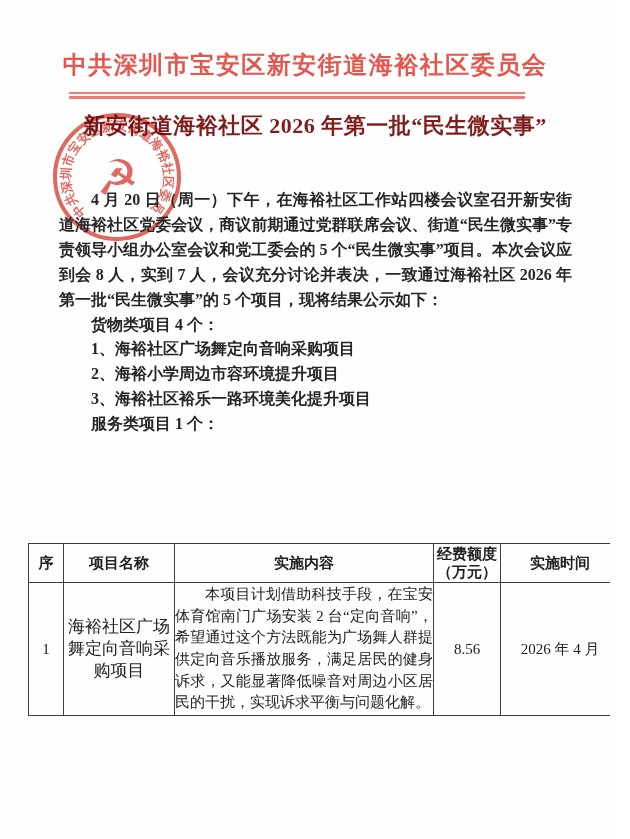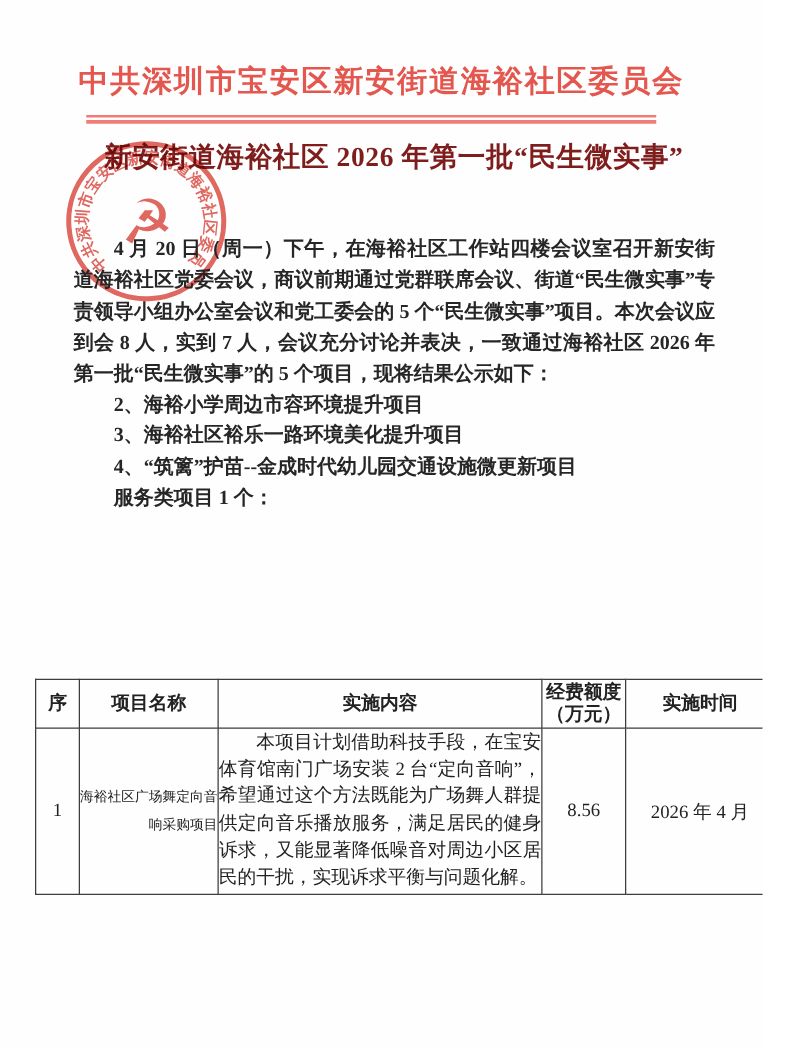--- a/index.html
+++ b/index.html
@@ -50,21 +50,21 @@
     vertical-align:middle;
     padding:0;
     overflow:hidden;
   }
   table.projects th{
     font-size:15px;font-weight:700;line-height:18px;
     height:33px;text-align:center;padding:1px 3px;
   }
   table.projects tbody tr{height:133px;}
   td.c-center{text-align:center;font-size:15px;}
-  td.c-name{text-align:right;font-size:11px;line-height:22px;padding:0 6px;}
+  td.c-name{text-align:center;font-size:17px;line-height:22px;padding:0 6px;}
   td.c-content{
     text-align:justify;text-indent:2em;
     font-size:15px;line-height:21.6px;
     padding:4px 10px 6px 10px;
   }
 </style>
 </head>
 <body>
 
 <div class="page">
@@ -81,23 +81,24 @@
     <circle cx="67" cy="67" r="62" fill="none" stroke="#d8463d" stroke-width="4"></circle>
     <path id="sealArc" d="M 33.8 100.2 A 47 47 0 1 1 100.2 100.2" fill="none"></path>
     <text font-size="12.5" font-weight="bold" fill="#d8463d" font-family="Liberation Serif, DejaVu Serif, serif">
       <textPath href="#sealArc" startOffset="0" textLength="236" lengthAdjust="spacingAndGlyphs">中共深圳市宝安区新安街道海裕社区委员会</textPath>
     </text>
     <text x="67" y="84" font-size="48" text-anchor="middle" fill="#d8463d" font-family="DejaVu Sans, sans-serif">☭</text>
   </svg>
 
   <div class="body-text">
     <p>4 月 20 日（周一）下午，在海裕社区工作站四楼会议室召开新安街道海裕社区党委会议，商议前期通过党群联席会议、街道“民生微实事”专责领导小组办公室会议和党工委会的 5 个“民生微实事”项目。本次会议应到会 8 人，实到 7 人，会议充分讨论并表决，一致通过海裕社区 2026 年第一批“民生微实事”的 5 个项目，现将结果公示如下：</p>
+    <div class="bold">货物类项目 4 个：</div>
+    <div>1、海裕社区广场舞定向音响采购项目</div>
     <div>2、海裕小学周边市容环境提升项目</div>
     <div>3、海裕社区裕乐一路环境美化提升项目</div>
-    <div>4、“筑篱”护苗--金成时代幼儿园交通设施微更新项目</div>
     <div class="bold">服务类项目 1 个：</div>
   </div>
 
   <table class="projects">
     <colgroup>
       <col style="width:35px">
       <col style="width:111px">
       <col style="width:259px">
       <col style="width:67px">
       <col style="width:119px">

